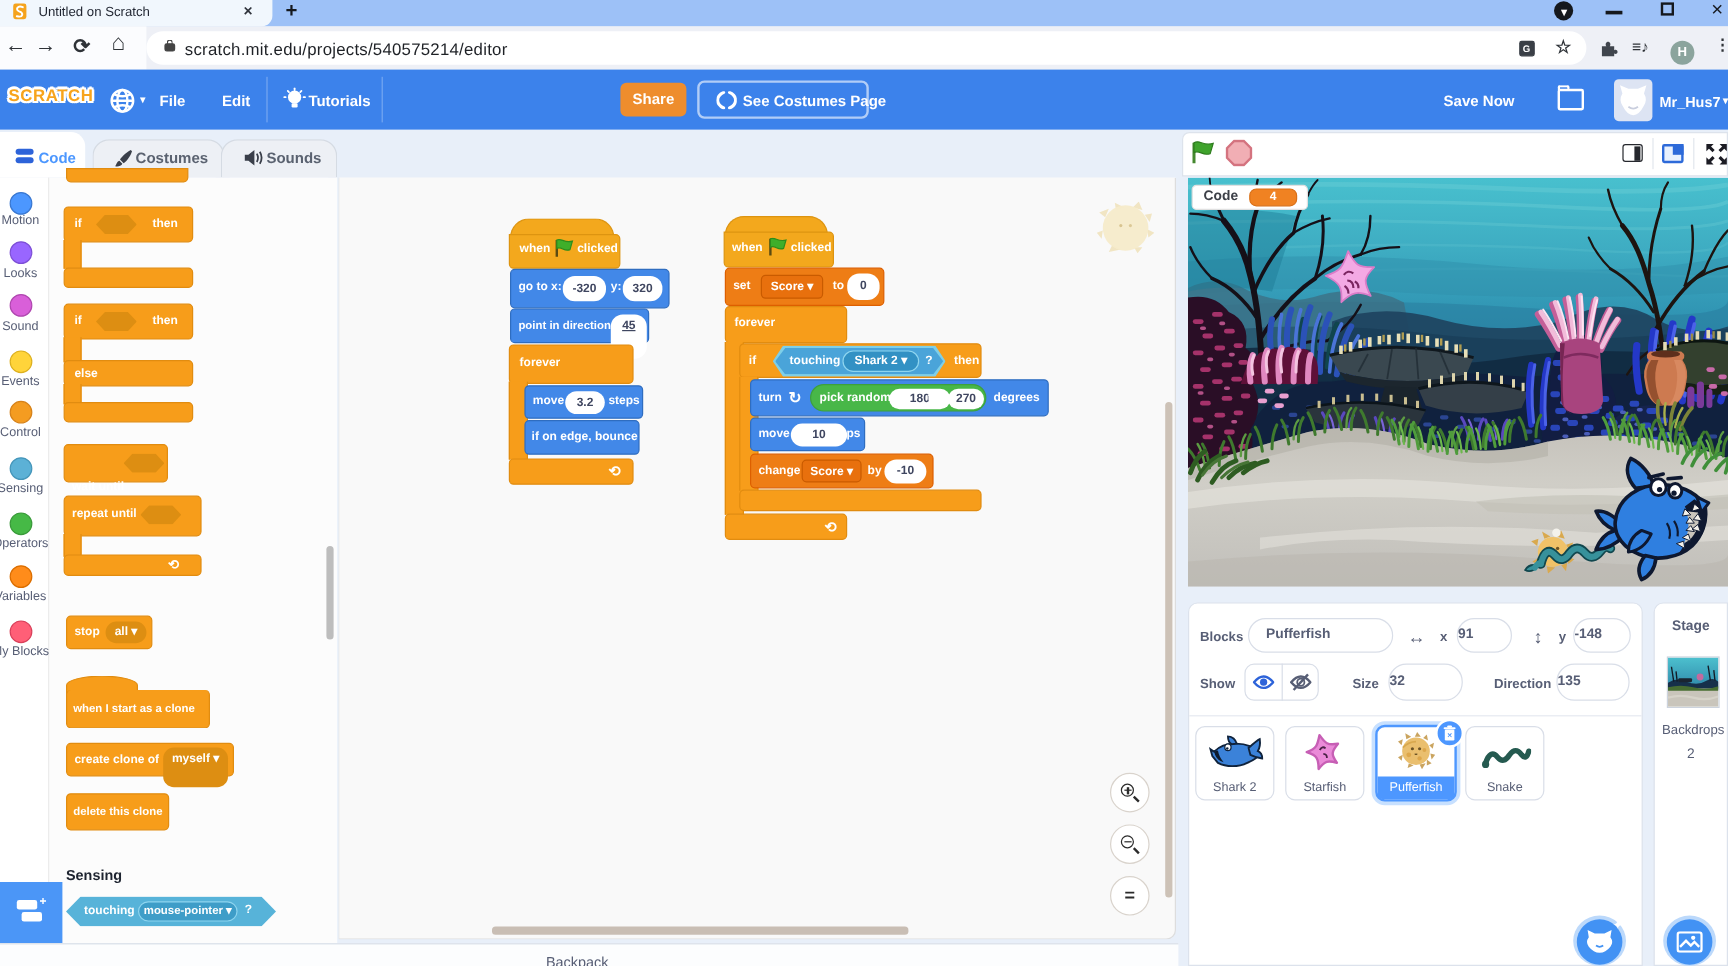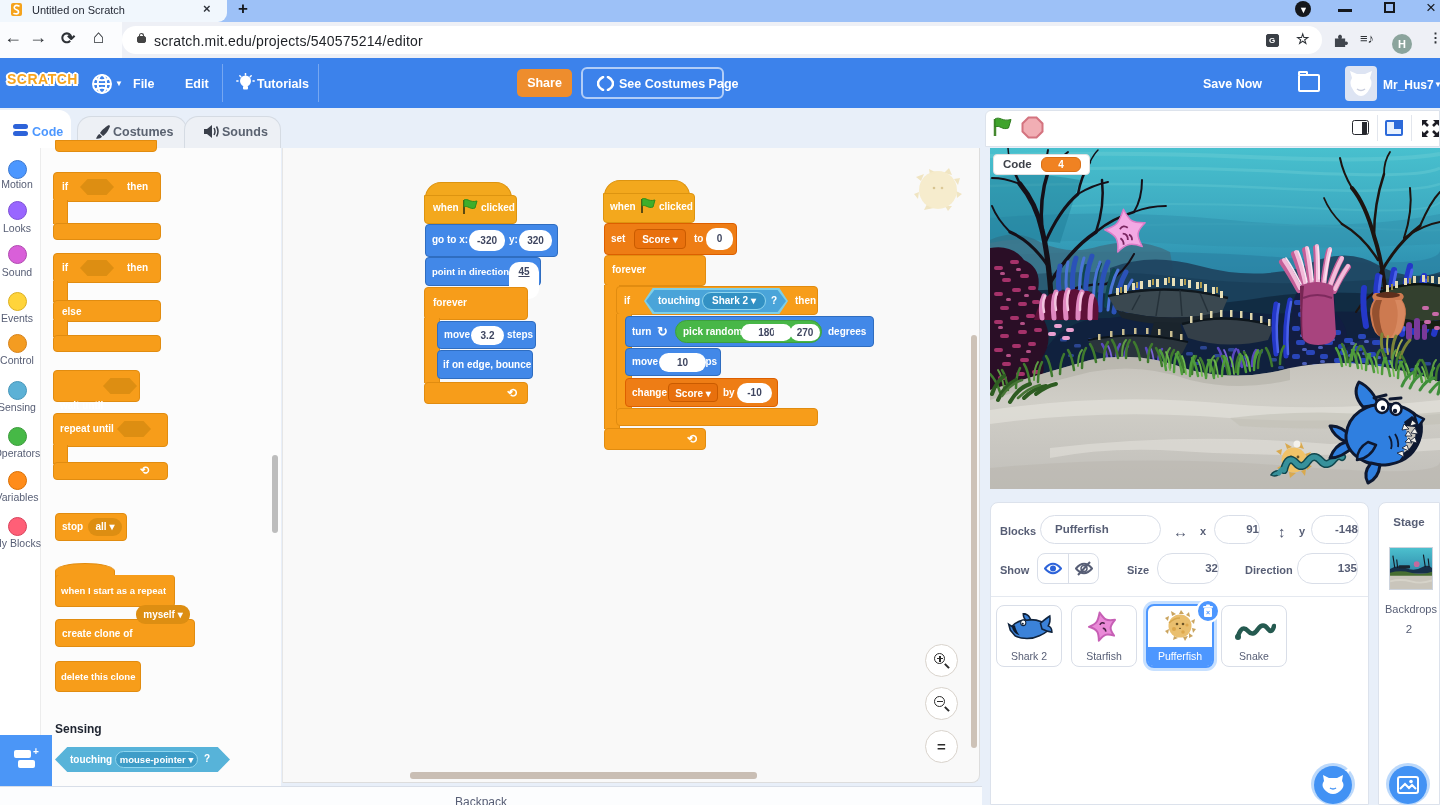--- a/index.html
+++ b/index.html
@@ -46,21 +46,21 @@
 .oval { position:absolute; background:#fff; border-radius:10px; color:#3f4660; font-weight:bold; font-size:10px; text-align:center; }
 .mblk { background:#4288e8; border:1px solid #2f6dc0; border-radius:4px; }
 .eblk { background:#f3a81d; border:1px solid #dd9410; border-radius:4px; }
 .vblk { background:#ee7d15; border:1px solid #dd5f00; border-radius:4px; }
 .vdrop { background:#e8700d; border:1px solid #c95b00; border-radius:4px; color:#fff; font-weight:bold; font-size:10px; text-align:center; }
 
 #stagetoolbar { left:985px; top:110px; width:455px; height:37px; background:#fff; border:1px solid #dde3ec; border-radius:6px 0 0 0; }
 #stagewrap { left:990px; top:148px; width:450px; height:341px; overflow:hidden; }
 #spritepanel { left:990px; top:502px; width:379px; height:303px; background:#fff; border:1px solid #dce2ec; border-radius:8px 8px 0 0; }
 #stagepanel { left:1378px; top:502px; width:62px; height:303px; background:#fff; border:1px solid #dce2ec; border-radius:8px 0 0 0; }
-.inputpill { position:absolute; background:#fff; border:1px solid #d9dee8; border-radius:15px; text-align:right; font-weight:bold; font-size:11.5px; color:#575e75; }
+.inputpill { position:absolute; background:#fff; border:1px solid #d9dee8; border-radius:15px; text-align:left; font-weight:bold; font-size:11.5px; color:#575e75; }
 .lbl { position:absolute; font-size:11px; font-weight:bold; color:#575e75; }
 .card { position:absolute; width:66px; height:62px; background:#fff; border:1px solid #d9dee8; border-radius:8px; }
 
 #backpack { left:0; top:786px; width:982px; height:19px; background:#fcfdfe; border-top:1px solid #d8dee8; }
 </style>
 </head>
 <body>
 <div id="app">
 
   <div class="abs" id="tabstrip"></div>
@@ -213,25 +213,25 @@
     <div class="bt" style="left:60px;top:423px;">repeat until</div>
     <div class="chex" style="left:117px;top:421px;"></div>
     <div class="bt" style="left:140px;top:464px;font-size:11px;">⟲</div>
 
     <div class="cblk" style="left:55px;top:513px;width:72px;height:28px;"></div>
     <div class="bt" style="left:62px;top:521px;">stop</div>
     <div class="cdrop" style="left:88px;top:518px;width:34px;height:18px;line-height:18px;">all ▾</div>
 
     <div class="cblk" style="left:55px;top:563px;width:60px;height:16px;border-radius:50% 50% 0 0;border-bottom:none;"></div>
     <div class="cblk" style="left:55px;top:575px;width:120px;height:32px;border-top:none;"></div>
-    <div class="bt" style="left:61px;top:585px;font-size:9.5px;">when I start as a repeat</div>
+    <div class="bt" style="left:61px;top:585px;font-size:9.5px;">when I start as a clone</div>
 
     <div class="cblk" style="left:55px;top:619px;width:140px;height:28px;"></div>
     <div class="bt" style="left:62px;top:628px;">create clone of</div>
-    <div class="cdrop" style="left:136px;top:605px;width:54px;height:19px;line-height:19px;">myself ▾</div>
+    <div class="cdrop" style="left:136px;top:623px;width:54px;height:33px;line-height:19px;">myself ▾</div>
 
     <div class="cblk" style="left:55px;top:661px;width:86px;height:31px;"></div>
     <div class="bt" style="left:61px;top:671px;font-size:9.5px;">delete this clone</div>
 
     <div class="abs" style="left:55px;top:722px;font-size:12px;font-weight:bold;color:#1e2430;">Sensing</div>
 
     <div class="abs" style="left:55px;top:747px;width:175px;height:25px;background:#57b3d9;clip-path:polygon(7% 0,93% 0,100% 50%,93% 100%,7% 100%,0 50%);"></div>
     <div class="bt" style="left:70px;top:754px;">touching</div>
     <div class="abs" style="left:115px;top:751px;width:83px;height:17px;background:#3e9dc8;border:1px solid #8ed5ef;border-radius:9px;color:#fff;font-size:9.5px;font-weight:bold;text-align:center;line-height:15px;">mouse-pointer ▾</div>
     <div class="bt" style="left:204px;top:753px;">?</div>

